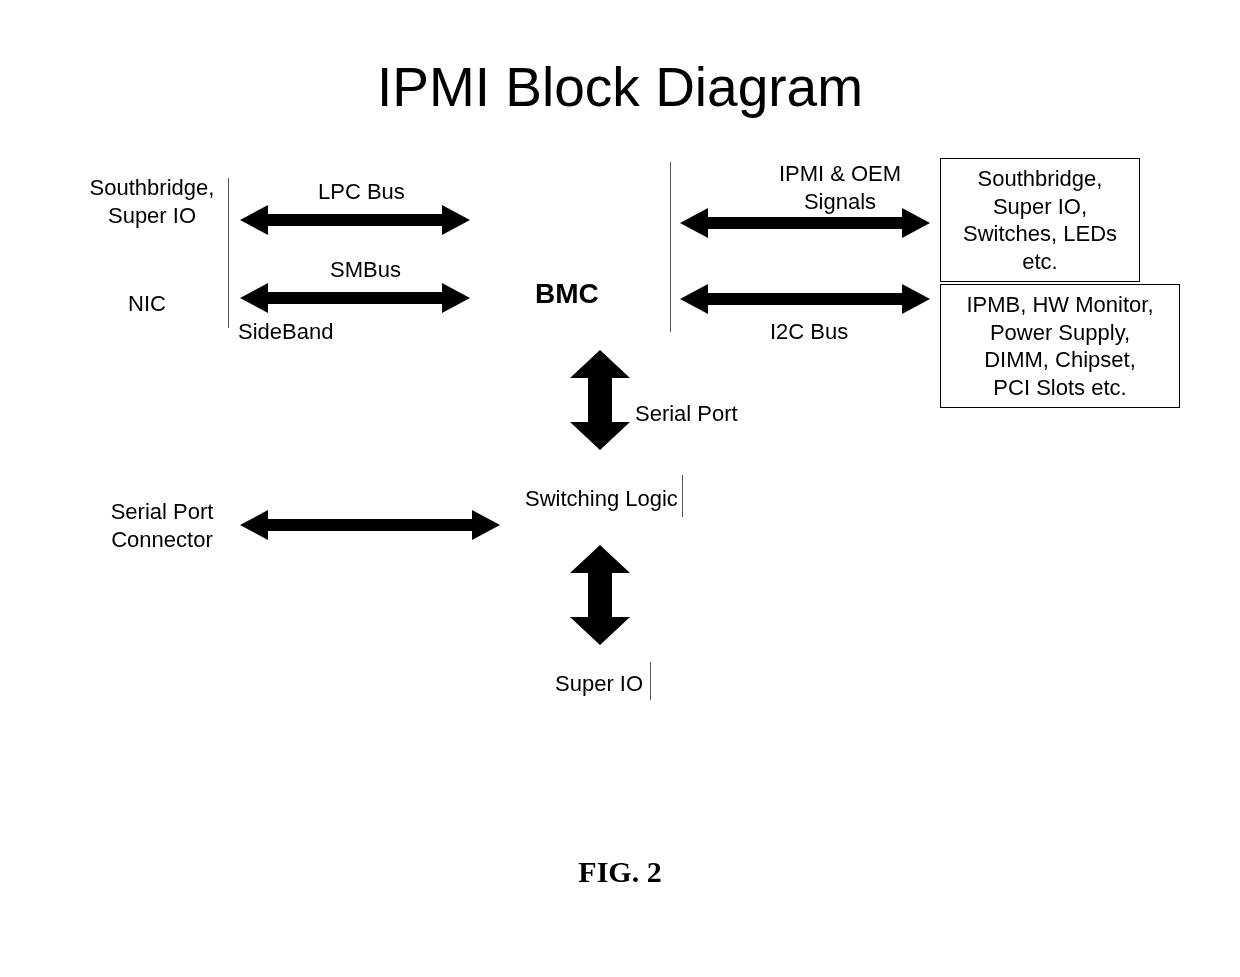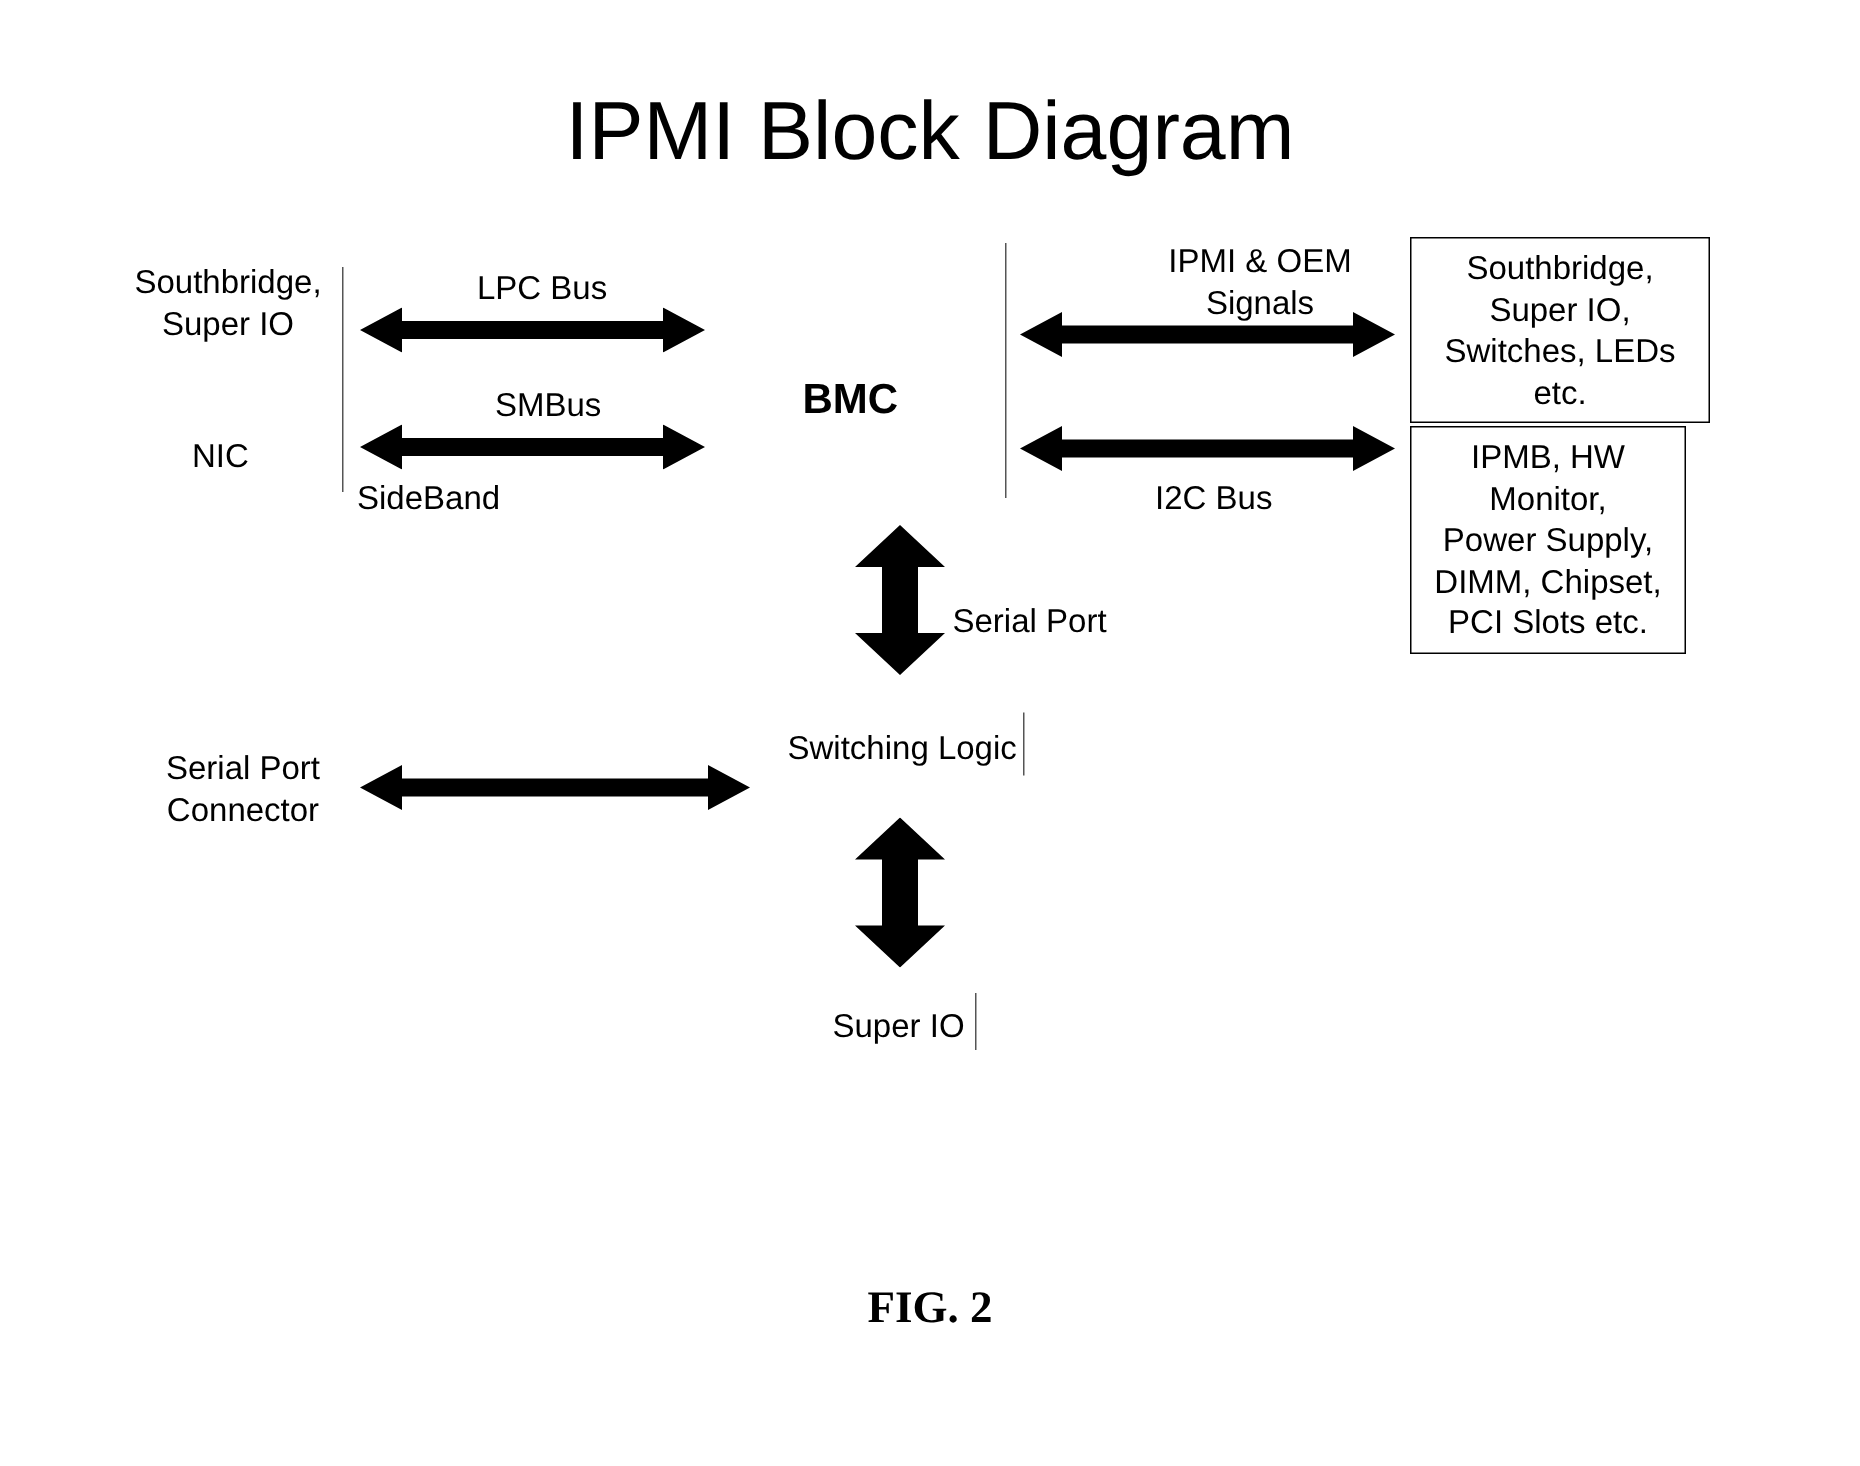--- a/index.html
+++ b/index.html
@@ -22,20 +22,21 @@
   .label {
     position: absolute;
     font-size: 22px;
     line-height: 1.25;
     text-align: left;
     white-space: pre-line;
   }
   .bmc-label {
     font-weight: 700;
     font-size: 28px;
+    margin-top: 28px;
   }
   .boxed {
     border: 1px solid #000;
     padding: 6px 12px;
   }
   .fig-caption {
     position: absolute;
     bottom: 88px;
     left: 50%;
     transform: translateX(-50%);
@@ -113,21 +114,21 @@
 etc.</div>
 
 <div class="h-arrow" style="top:284px; left:680px; width:250px;">
   <svg viewBox="0 0 250 30" preserveAspectRatio="none">
     <polygon points="0,15 28,0 28,9 222,9 222,0 250,15 222,30 222,21 28,21 28,30" fill="#000"></polygon>
   </svg>
 </div>
 
 <div class="label" style="top:318px; left:770px;">I2C Bus</div>
 
-<div class="label boxed" style="top:284px; left:940px; width:184px; text-align:center;">IPMB, HW Monitor,
+<div class="label boxed" style="top:284px; left:940px; width:240px; text-align:center;">IPMB, HW Monitor,
 Power Supply,
 DIMM, Chipset,
 PCI Slots etc.</div>
 
 <div class="v-arrow" style="top:350px; left:570px; height:100px;">
   <svg viewBox="0 0 60 100" preserveAspectRatio="none">
     <polygon points="30,0 60,28 42,28 42,72 60,72 30,100 0,72 18,72 18,28 0,28" fill="#000"></polygon>
   </svg>
 </div>
 

